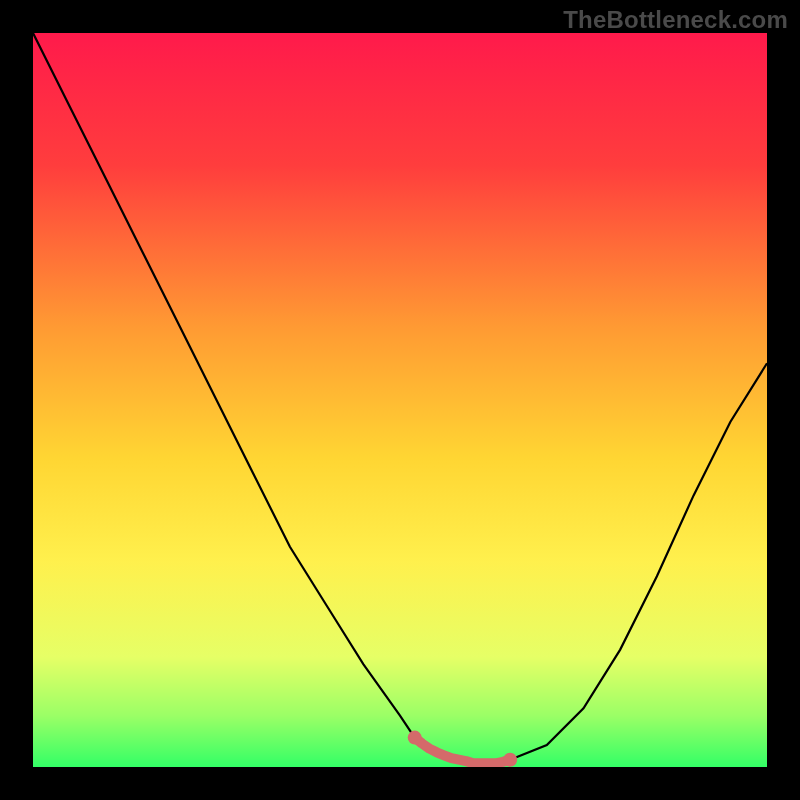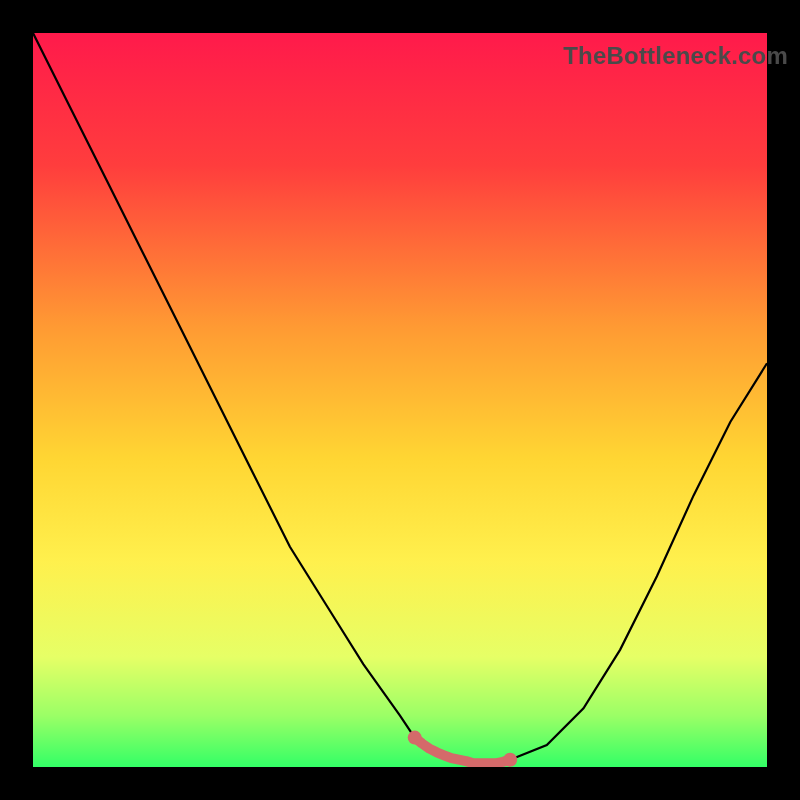--- a/index.html
+++ b/index.html
@@ -20,21 +20,20 @@
     background: #000;
   }
   .watermark {
     position: absolute;
     top: 6px;
     right: 12px;
     color: #4a4a4a;
     font-size: 24px;
     font-weight: 600;
     letter-spacing: 0.2px;
-    margin-top: 36px;
   }
   svg {
     position: absolute;
     left: 0;
     top: 0;
   }
 </style>
 </head>
 <body>
 

